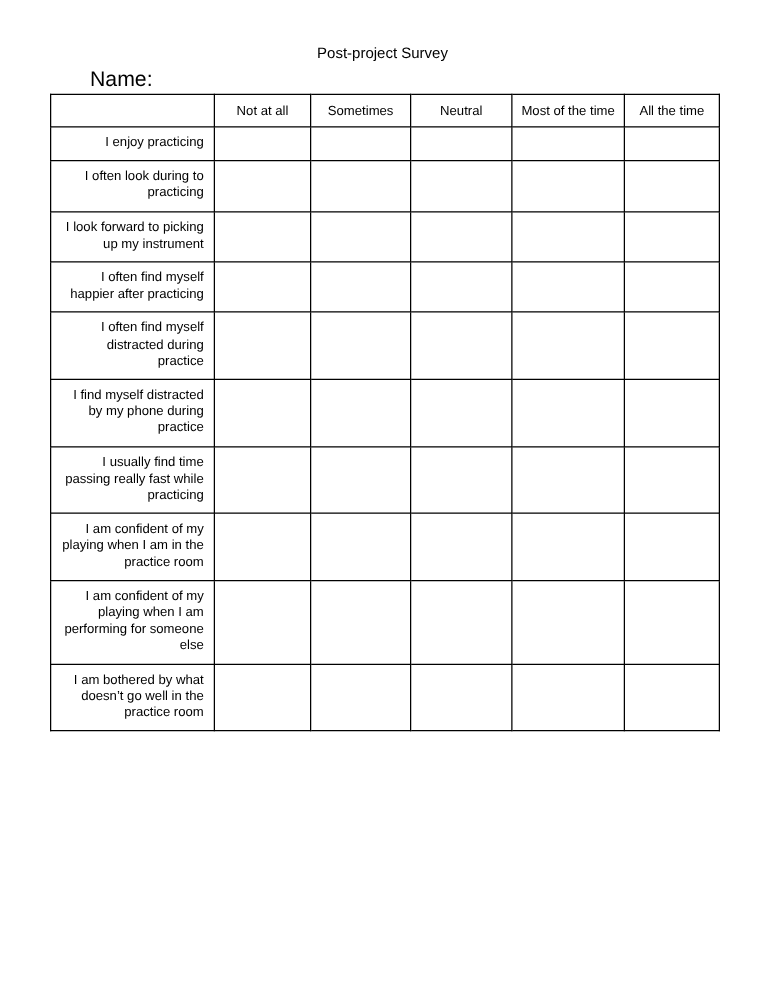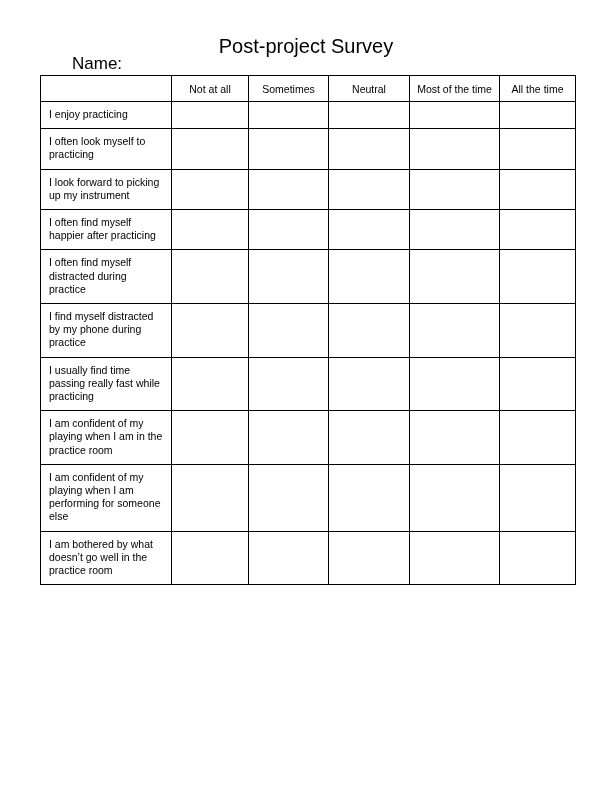--- a/index.html
+++ b/index.html
@@ -15,21 +15,21 @@
     color: #000000;
     font-family: "Liberation Sans", sans-serif;
     overflow: hidden;
   }
   .doc-title {
     position: absolute;
     top: 35px;
     left: 0;
     width: 612px;
     text-align: center;
-    font-size: 20px;
+    font-size: 12px;
     font-weight: normal;
     margin: 0;
   }
   .name-label {
     position: absolute;
     top: 54px;
     left: 72px;
     font-size: 17px;
   }
   table.survey {
@@ -48,21 +48,21 @@
   table.survey th {
     height: 25px;
     padding: 0 2px;
     text-align: center;
     vertical-align: middle;
   }
   td.statement-cell {
     padding: 6px 8px 7px 8px;
     line-height: 13.2px;
     vertical-align: top;
-    text-align: left;
+    text-align: right;
     white-space: pre-line;
   }
   td.answer-cell {
     padding: 0;
   }
 </style>
 </head>
 <body>
 
 <div class="page">
@@ -93,21 +93,21 @@
     <tbody>
       <tr>
         <td class="statement-cell">I enjoy practicing</td>
         <td class="answer-cell"></td>
         <td class="answer-cell"></td>
         <td class="answer-cell"></td>
         <td class="answer-cell"></td>
         <td class="answer-cell"></td>
       </tr>
       <tr>
-        <td class="statement-cell">I often look myself to
+        <td class="statement-cell">I often look during to
 practicing</td>
         <td class="answer-cell"></td>
         <td class="answer-cell"></td>
         <td class="answer-cell"></td>
         <td class="answer-cell"></td>
         <td class="answer-cell"></td>
       </tr>
       <tr>
         <td class="statement-cell">I look forward to picking
 up my instrument</td>

